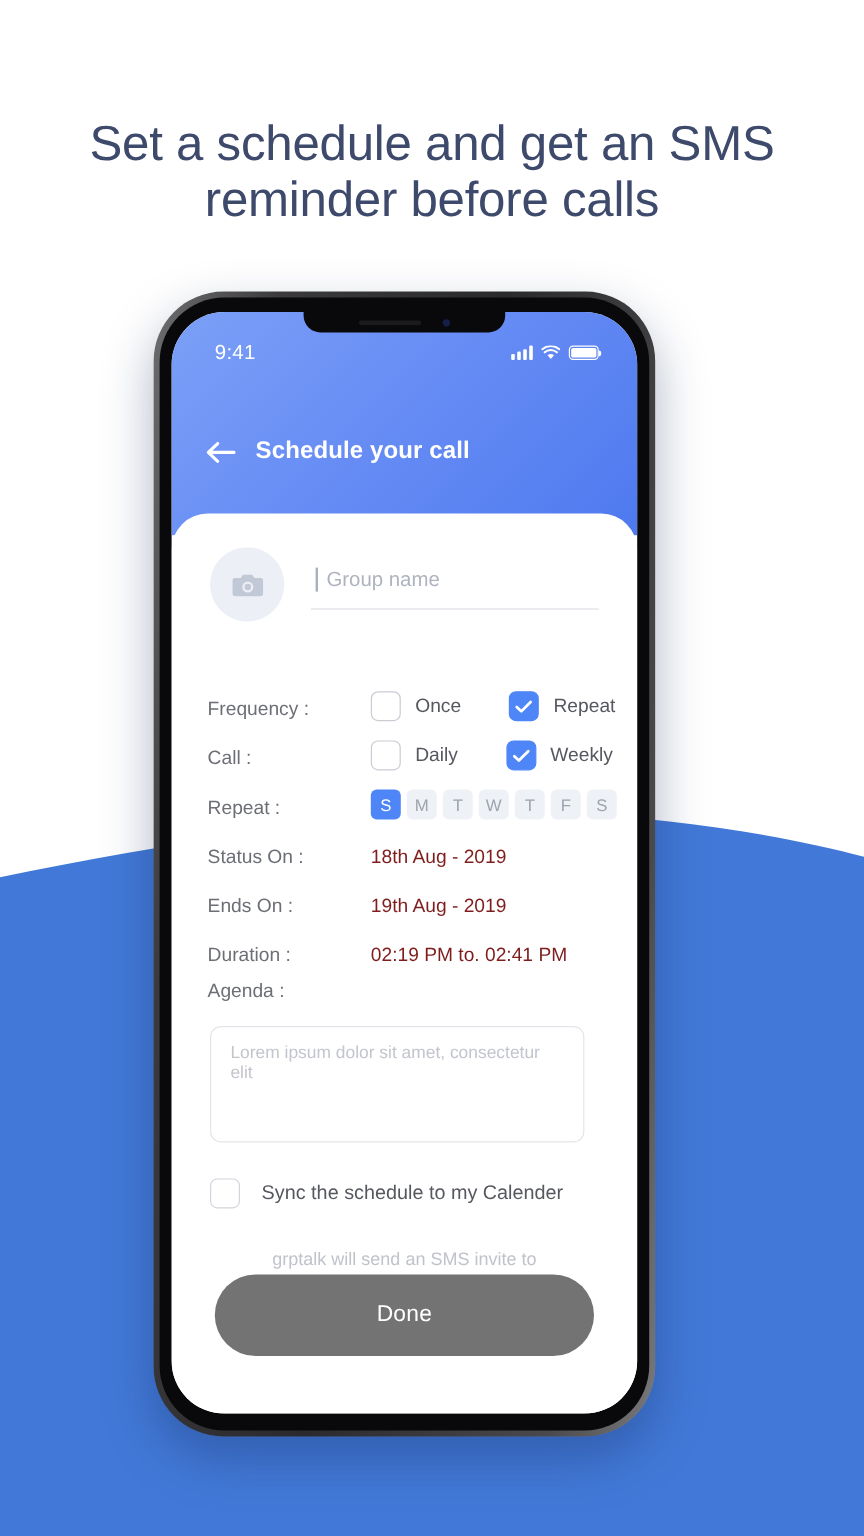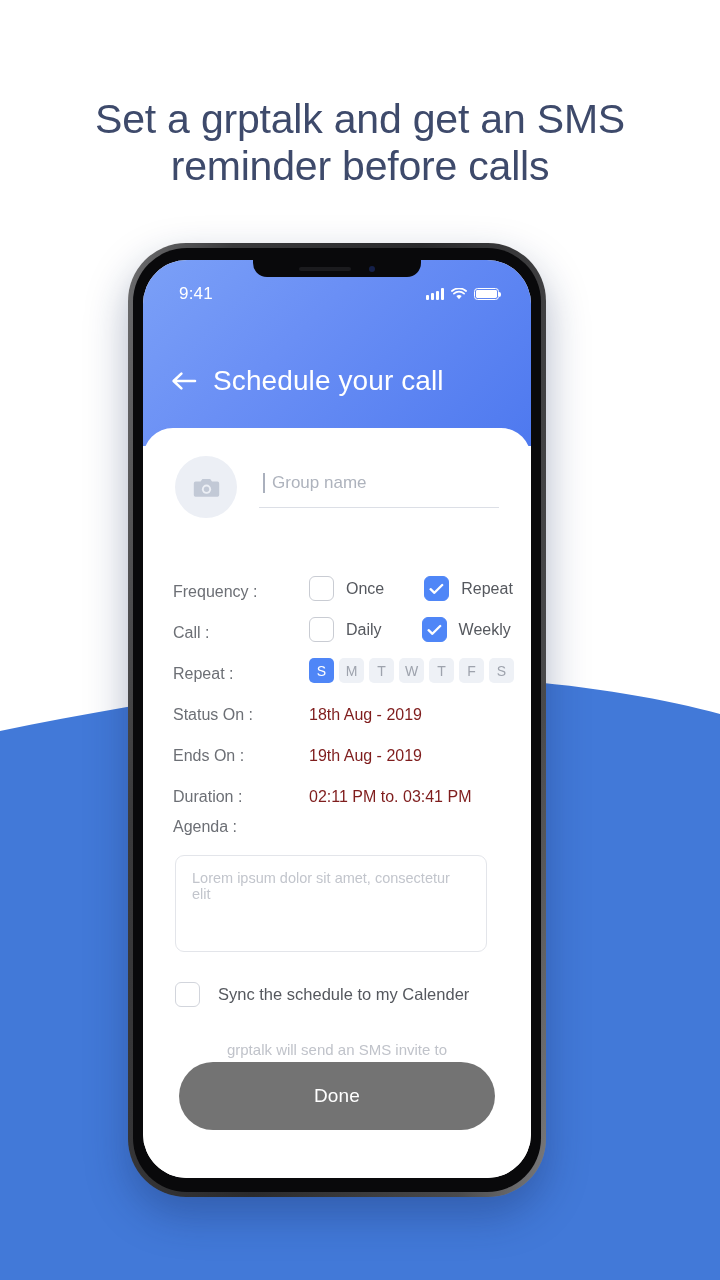--- a/index.html
+++ b/index.html
@@ -112,21 +112,21 @@
   #battery-fill { width: 100%; height: 100%; background:#fff; border-radius:1.4px; }
 
   #nav-row {
     position: absolute; left: 0; top: 105px;
     width: 100%;
     display: flex; align-items: center;
     padding-left: 28px; gap: 16px;
   }
   #back-arrow { width: 26px; height: 20px; flex: 0 0 auto; }
   #nav-title {
-    color: #ffffff; font-size: 28px; font-weight: 400; letter-spacing: .1px;
+    color: #ffffff; font-size: 20px; font-weight: 700; letter-spacing: .1px;
   }
 
   
   #card {
     position: absolute; left: 0; top: 168px;
     width: 100%; bottom: 0;
     background: #ffffff;
     border-radius: 30px 30px 0 0;
   }
 
@@ -235,21 +235,21 @@
 </style>
 </head>
 <body>
 
 <svg id="bg-wave" viewBox="0 0 720 1280" preserveAspectRatio="none">
   <rect x="0" y="0" width="720" height="1280" fill="#ffffff"></rect>
   <path d="M0,731 C150,700 330,672 470,678 C570,682 660,698 720,714 L720,1280 L0,1280 Z" fill="#4279d8"></path>
 </svg>
 
 <div id="headline">
-  <div>Set a grptalk and get an SMS</div>
+  <div>Set a schedule and get an SMS</div>
   <div>reminder before calls</div>
 </div>
 
 <div id="phone">
   <div id="phone-inner">
 
     <div id="screen">
 
       <div id="notch">
         <div id="notch-speaker"></div>
@@ -357,21 +357,21 @@
             <div class="fvalue">18th Aug - 2019</div>
           </div>
 
           <div class="frow">
             <div class="flabel">Ends On :</div>
             <div class="fvalue">19th Aug - 2019</div>
           </div>
 
           <div class="frow">
             <div class="flabel">Duration :</div>
-            <div class="fvalue">02:11 PM  to. 03:41 PM</div>
+            <div class="fvalue">02:19 PM  to. 02:41 PM</div>
           </div>
 
           <div id="agenda-label-row">
             <div class="flabel">Agenda :</div>
           </div>
           <div id="agenda-box">
             <div id="agenda-placeholder">Lorem ipsum dolor sit amet, consectetur elit</div>
           </div>
 
           <div id="sync-row">

